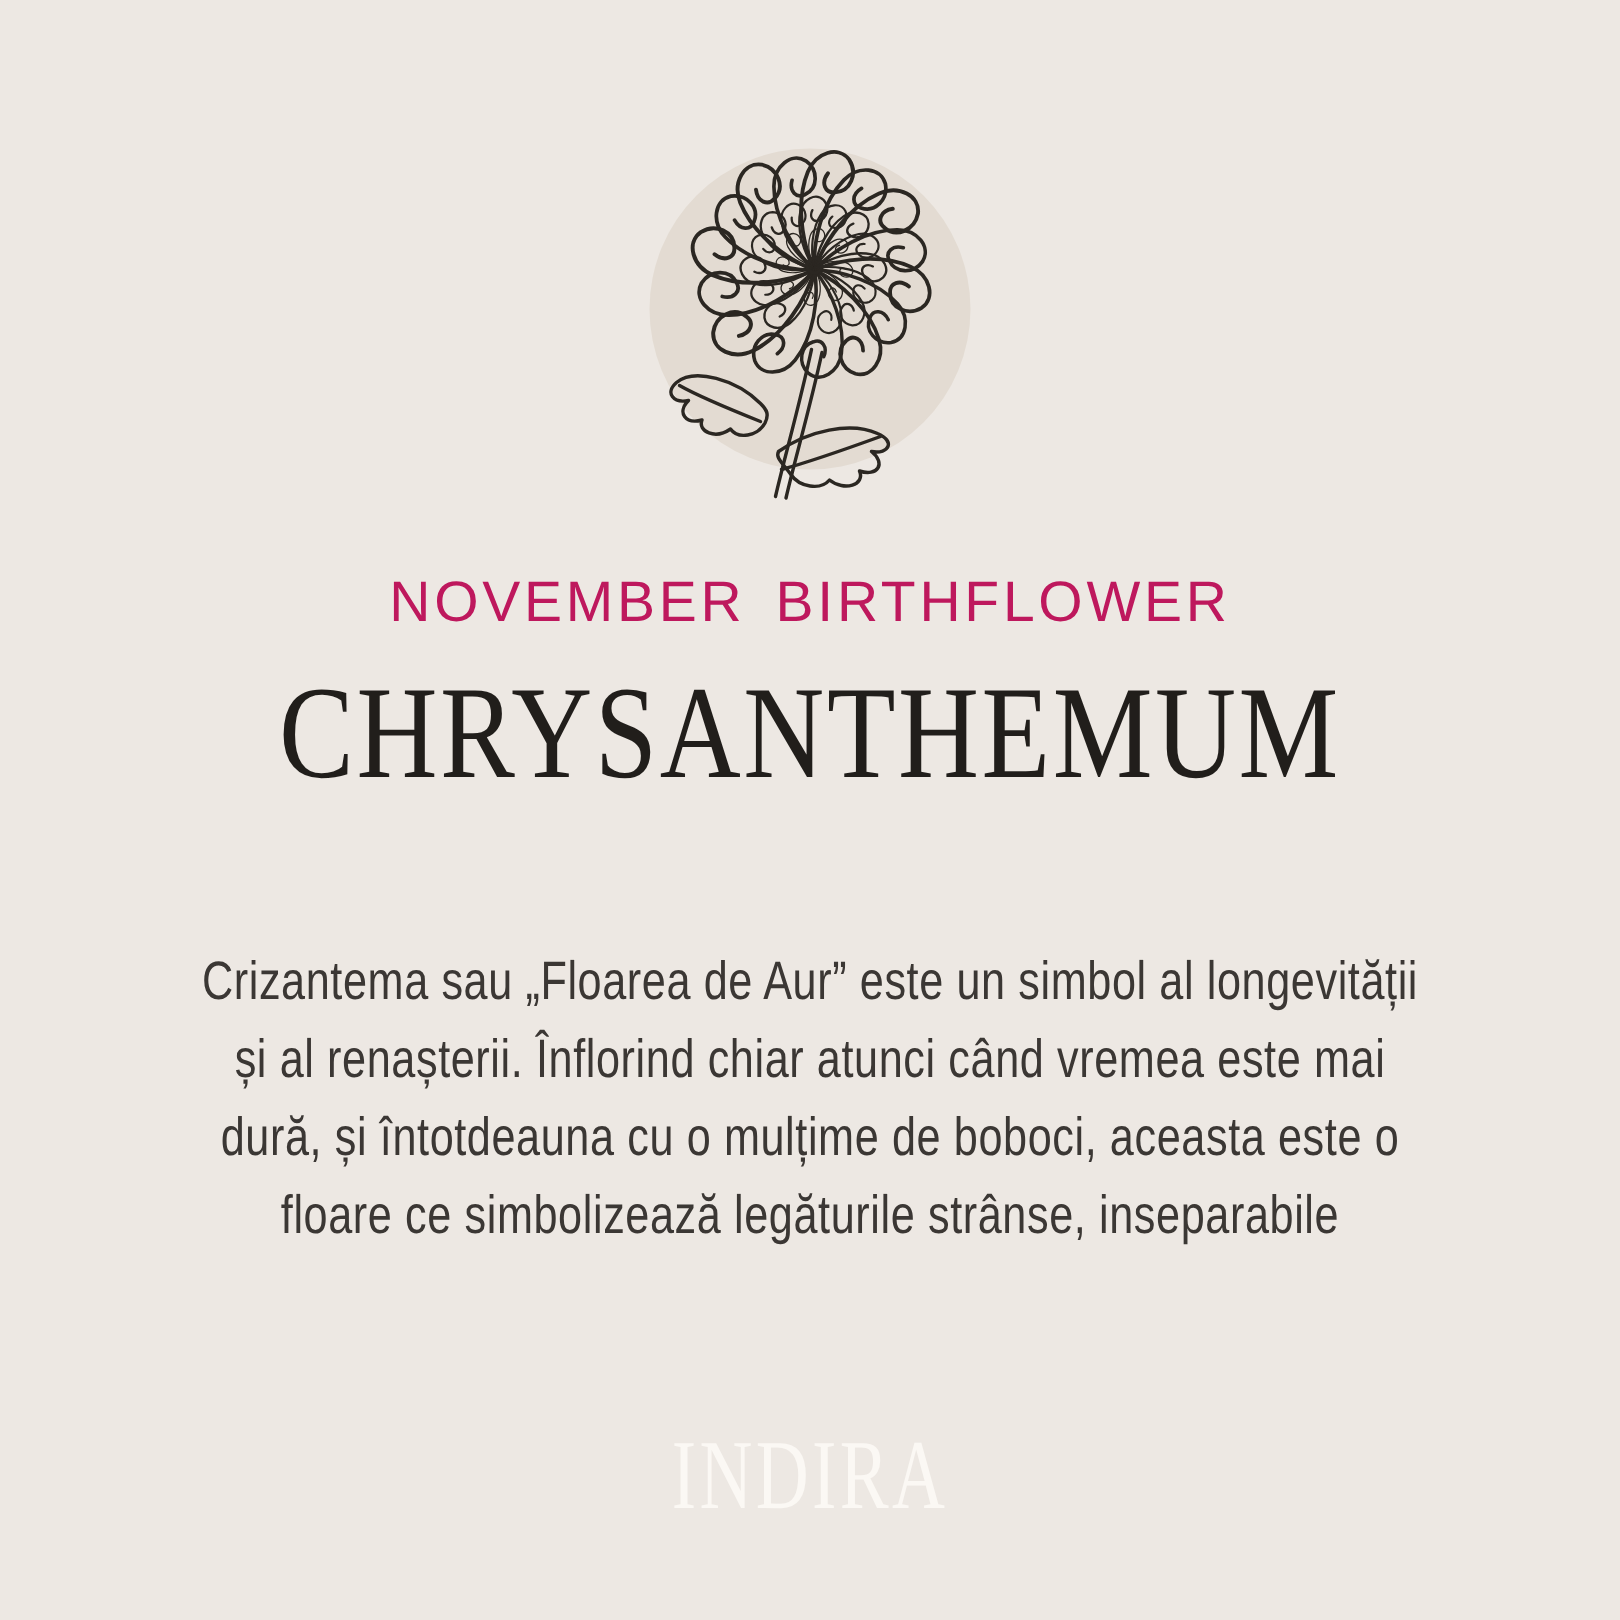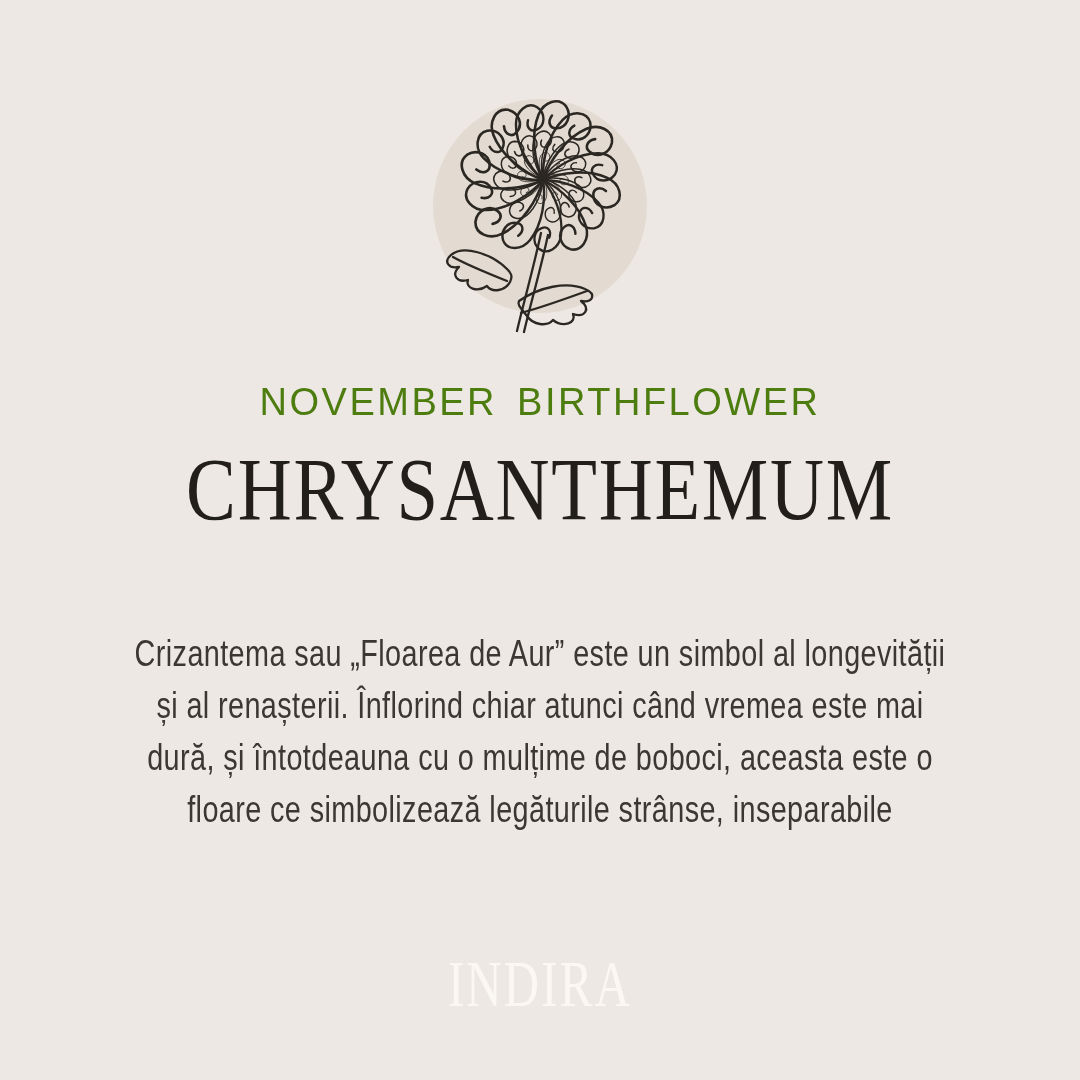--- a/index.html
+++ b/index.html
@@ -29,21 +29,21 @@
     position: absolute;
     left: 0; top: 380px;
     width: 1080px;
     text-align: center;
     font-family: "Liberation Sans", sans-serif;
     font-weight: 300;
     font-size: 38px;
     line-height: 44px;
     letter-spacing: 2.5px;
     word-spacing: 7px;
-    color: #4d7c0f;
+    color: #be185d;
   }
   .title {
     position: absolute;
     left: 0; top: 442px;
     width: 1080px;
     margin: 0;
     text-align: center;
     font-family: "Liberation Serif", serif;
     font-weight: 400;
     font-size: 88px;

